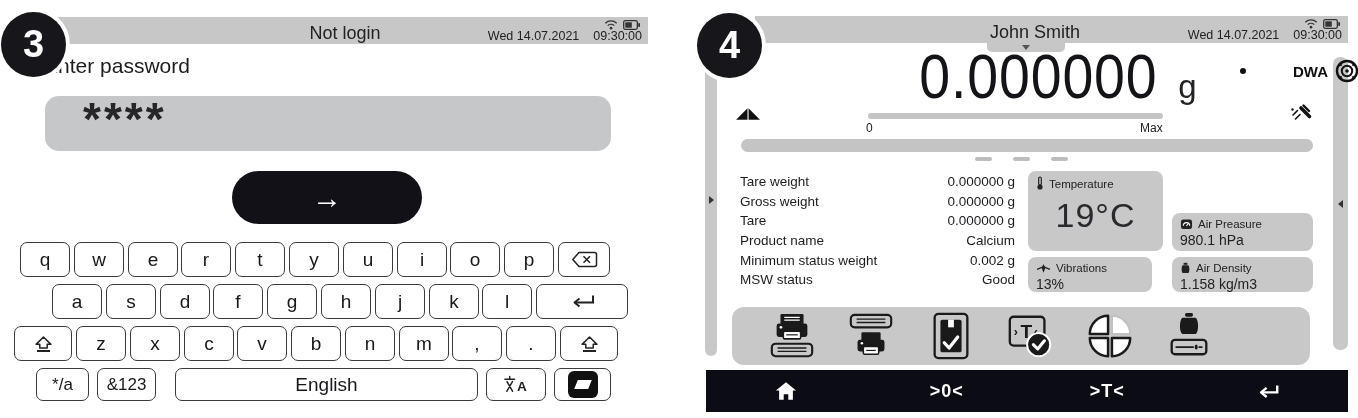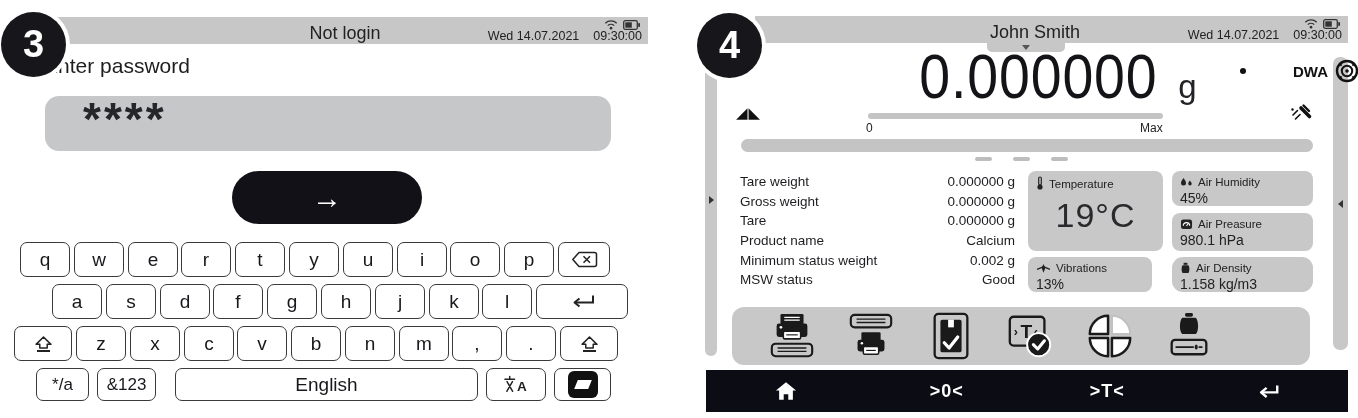--- a/index.html
+++ b/index.html
@@ -275,32 +275,20 @@
         <svg width="8" height="14" viewBox="0 0 8 14">
             <rect x="2.7" y="1" width="2.6" height="8" rx="1.3" fill="none" stroke="#222" stroke-width="1.2"></rect>
             <circle cx="4" cy="11" r="2.6" fill="#222"></circle>
           </svg>
       </span>
       <span>Temperature</span>
     </div>
     <div class="bigval">19°C</div>
   </div>
 
-  <div class="abs tile" style="left:1172px;top:171px;width:141px;height:35px;">
-    <div class="trow">
-      <span>
-        <svg width="13" height="11" viewBox="0 0 13 11">
-            <path d="M3.5 1 C2 3.4 1 4.4 1 6 a2.5 2.5 0 0 0 5 0 C6 4.4 5 3.4 3.5 1 Z" fill="#222"></path>
-            <path d="M9.8 3.5 C8.9 5 8.3 5.6 8.3 6.7 a1.7 1.7 0 0 0 3.4 0 C11.7 5.6 10.9 5 9.8 3.5 Z" fill="#222"></path>
-          </svg>
-      </span>
-      <span>Air Humidity</span>
-    </div>
-    <div class="tval">45%</div>
-  </div>
 
   <div class="abs tile" style="left:1172px;top:213px;width:141px;height:38px;">
     <div class="trow">
       <span>
         <svg width="13" height="12" viewBox="0 0 14 13">
             <rect x="1" y="1.5" width="12" height="10.5" rx="2.5" fill="#222"></rect>
             <path d="M3.5 8.5 A3.5 3.5 0 0 1 10.5 8.5" fill="none" stroke="#fff" stroke-width="1.2"></path>
             <path d="M7 8.5 L9 6" stroke="#fff" stroke-width="1.1"></path>
           </svg>
       </span>
@@ -315,21 +303,21 @@
         <svg width="15" height="11" viewBox="0 0 16 12">
             <path d="M1 7 L8 4 L15 7" fill="none" stroke="#222" stroke-width="1.4"></path>
             <path d="M8 1 L10 5.5 L8 10.5 L6 5.5 Z" fill="#222"></path>
           </svg>
       </span>
       <span>Vibrations</span>
     </div>
     <div class="tval">13%</div>
   </div>
 
-  <div class="abs tile" style="left:1172px;top:257px;width:141px;height:35px;border-radius:11px;">
+  <div class="abs tile" style="left:1172px;top:257px;width:141px;height:35px;">
     <div class="trow">
       <span>
         <svg width="11" height="12" viewBox="0 0 11 12">
             <rect x="3.6" y="0.8" width="3.8" height="2" fill="#222"></rect>
             <path d="M2.6 3.2 H8.4 C9.6 4.6 9.8 9.4 8.4 11 H2.6 C1.2 9.4 1.4 4.6 2.6 3.2 Z" fill="#222"></path>
           </svg>
       </span>
       <span>Air Density</span>
     </div>
     <div class="tval">1.158 kg/m3</div>

